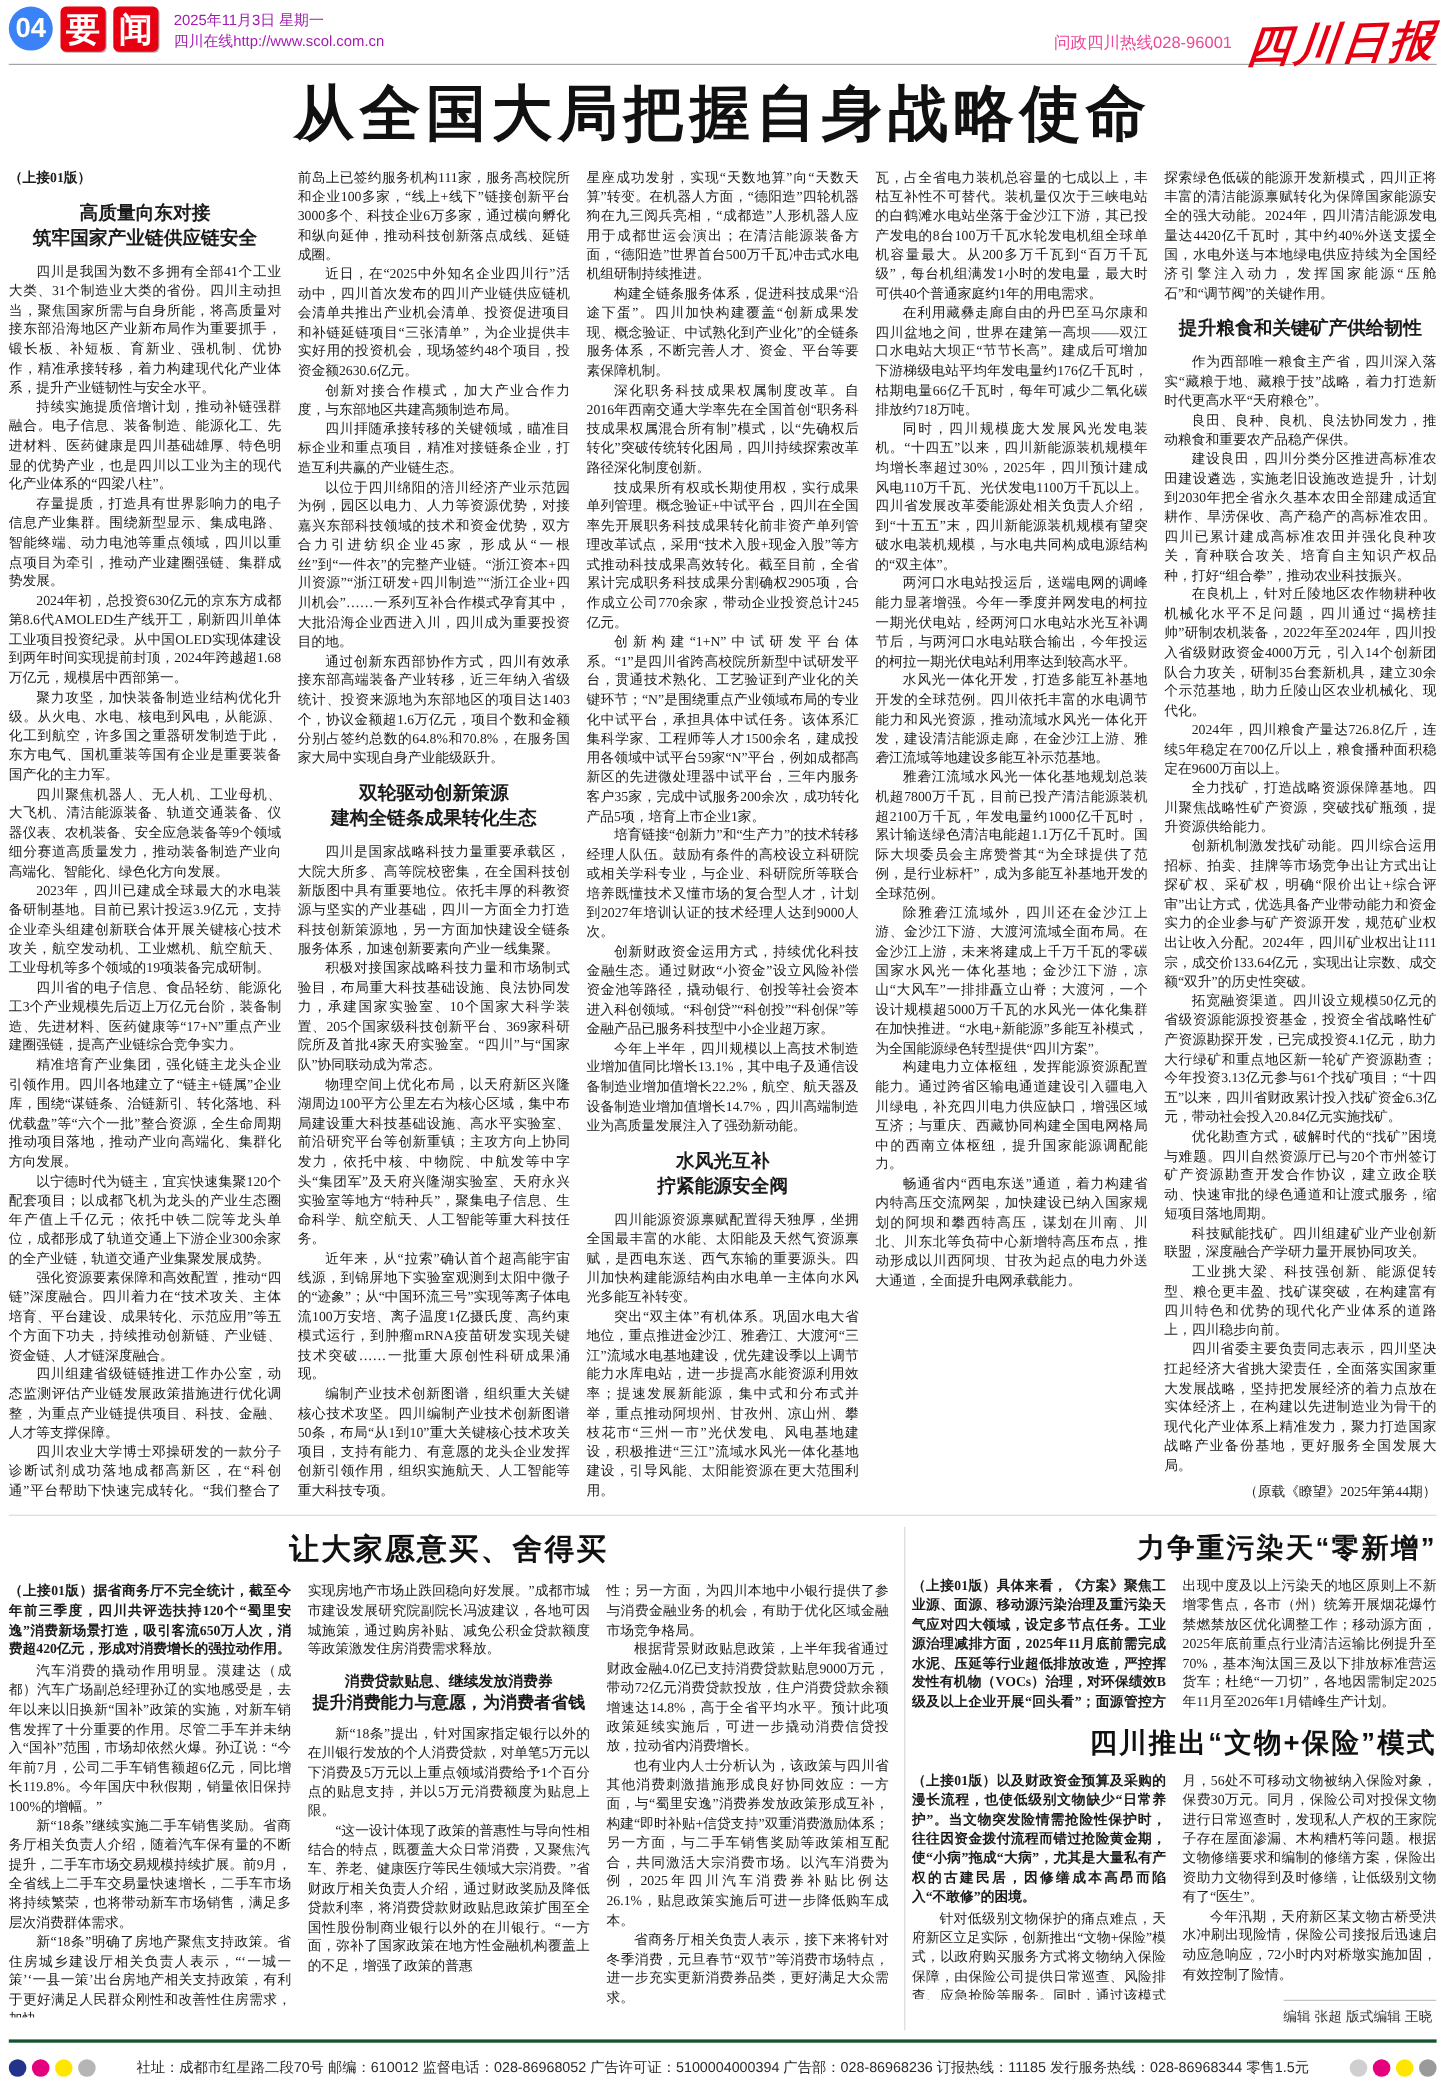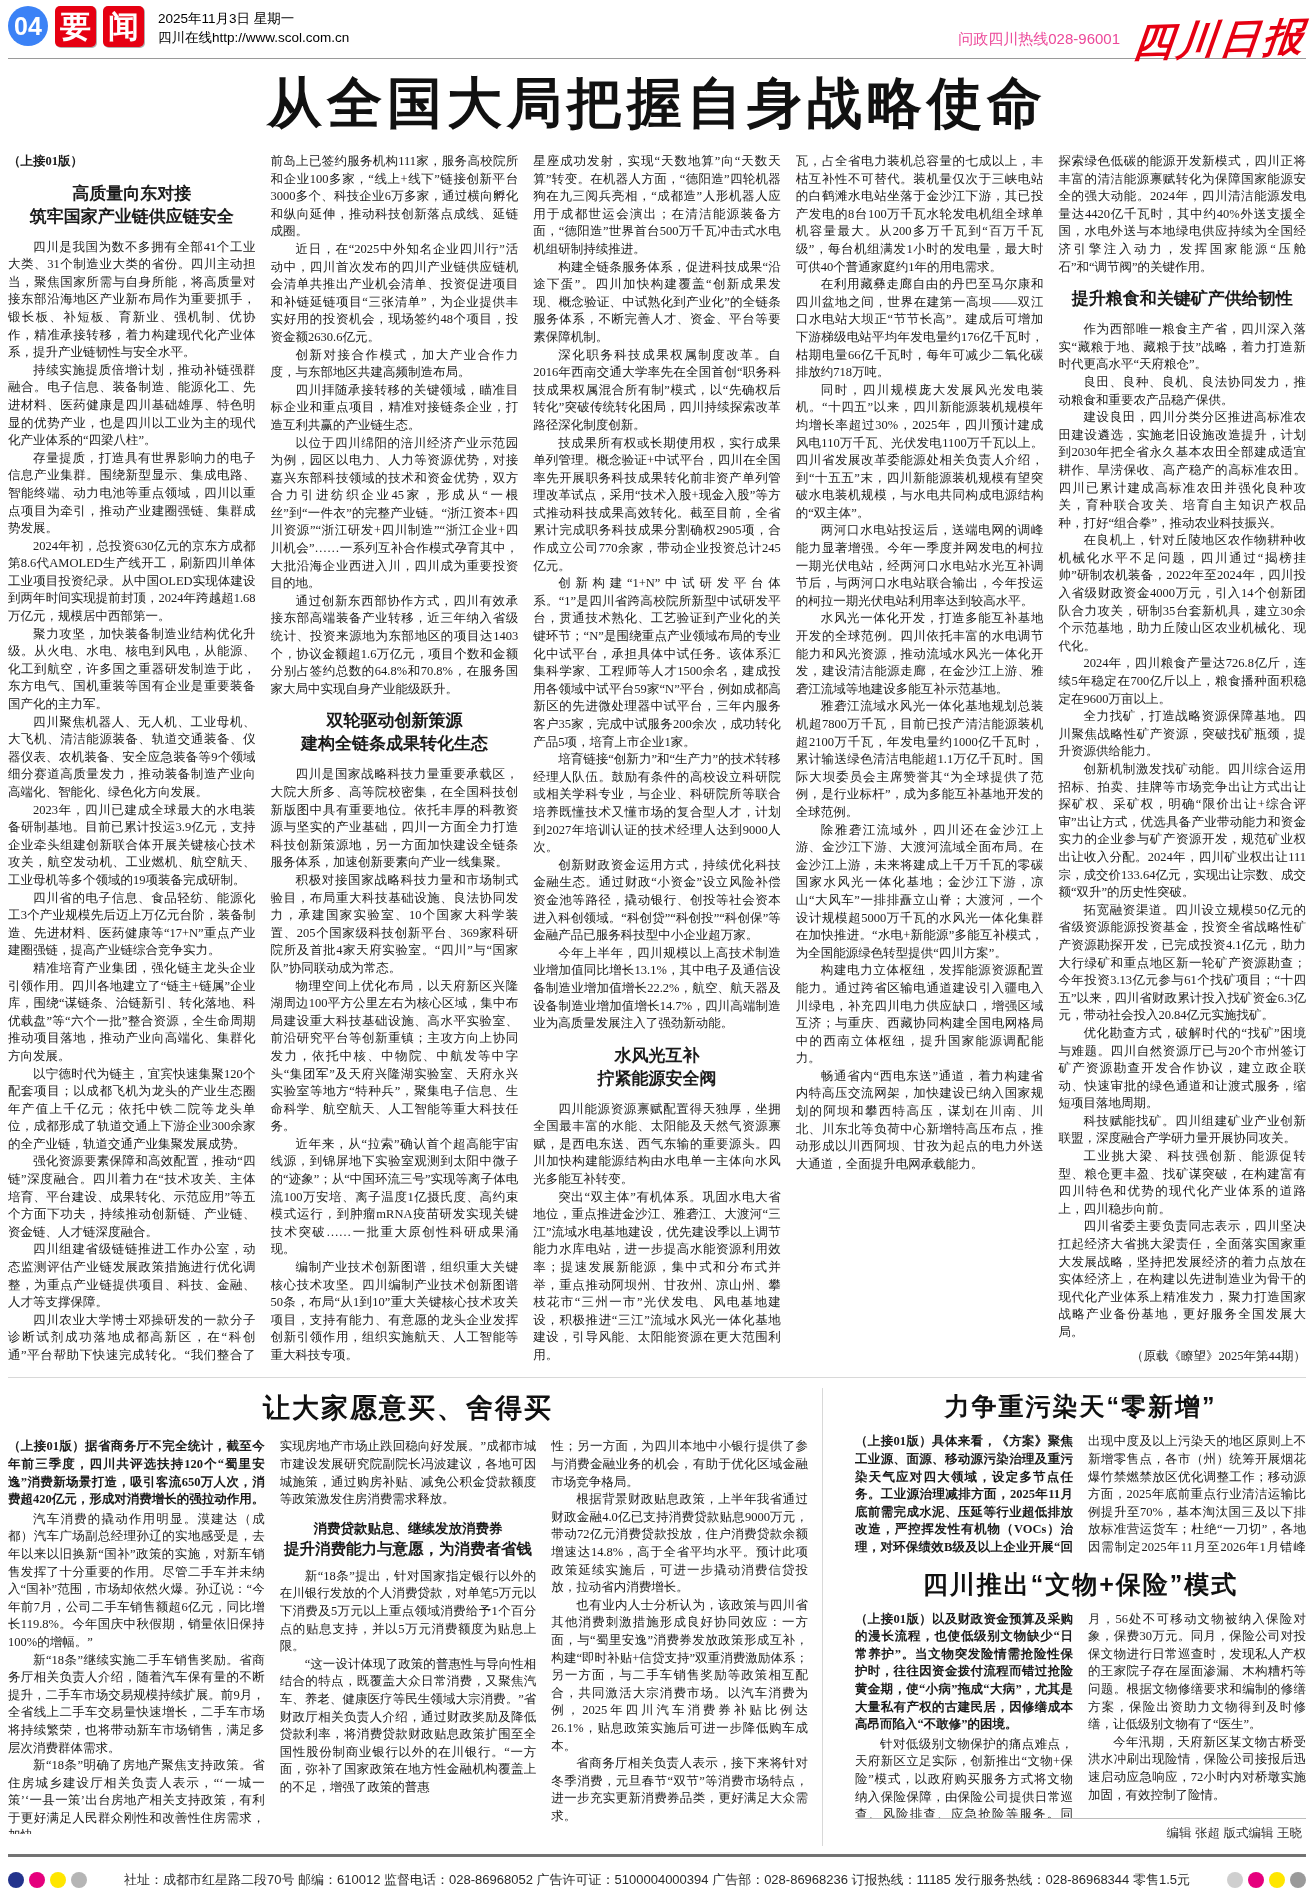--- a/index.html
+++ b/index.html
@@ -2,21 +2,21 @@
 <html><head>
 <meta charset="utf-8">
 <style>
   html,body{margin:0;padding:0;background:#fff;}
   body{width:1314px;height:1896px;position:relative;font-family:"Liberation Serif","DejaVu Serif",serif;color:#1b1b1b;overflow:hidden;}
   .page{padding:6px 8px 0 8px;box-sizing:border-box;display:flex;flex-direction:column;height:100%;}
   
   .hdr{display:flex;align-items:flex-start;height:50px;}
   .badge-circle{width:40px;height:40px;border-radius:50%;background:#3b82f6;color:#fff;font:bold 25px/40px "Liberation Sans",sans-serif;text-align:center;flex:0 0 auto;}
   .badge-sq{width:41px;height:41px;border-radius:5px;background:#e60012;color:#fff;font:bold 31px/41px "Liberation Sans",sans-serif;text-align:center;margin-left:7px;flex:0 0 auto;box-shadow:1px 1px 0 #b0b0b0;}
-  .hdr-dates{margin-left:14px;font-family:"Liberation Sans",sans-serif;font-size:13.5px;line-height:19px;color:#000000;padding-top:3px;}
+  .hdr-dates{margin-left:14px;font-family:"Liberation Sans",sans-serif;font-size:13.5px;line-height:19px;color:#a21caf;padding-top:3px;}
   .hdr-right{margin-left:auto;display:flex;align-items:center;padding-top:6px;}
   .hotline{font-family:"Liberation Sans",sans-serif;font-size:15px;color:#ec4899;margin-right:14px;}
   .masthead{color:#e60012;font-weight:900;font-size:40px;font-style:italic;letter-spacing:3px;transform:skewX(-8deg) rotate(-2deg);font-family:"Liberation Serif",serif;}
   .hdr-rule{border:none;border-top:1.5px solid #9a9a9a;margin:2px 0 0 0;}
   
   h1.main-title{margin:8px 0 12px 0;text-align:center;font-family:"Liberation Sans","DejaVu Sans",sans-serif;font-weight:900;font-size:55px;letter-spacing:5px;color:#111;}
   
   .cols{display:flex;gap:15px;overflow:hidden;}
   .cols-main{height:1238px;}
   .col{flex:1 1 0;overflow:hidden;font-size:12.5px;line-height:17.6px;text-align:justify;}
@@ -24,29 +24,29 @@
   .col .p{text-indent:2em;}
   .col .pc{text-indent:0;}
   .col .cont{font-weight:bold;text-indent:0;margin-bottom:2px;}
   .col .sub{font-family:"Liberation Sans",sans-serif;font-weight:bold;text-align:center;font-size:17px;line-height:23px;margin:11px 0;text-indent:0;}
   .col .kicker{font-family:"Liberation Sans",sans-serif;font-weight:bold;text-align:center;font-size:13.5px;line-height:19px;margin-top:10px;text-indent:0;}
   .col .sub2{font-family:"Liberation Sans",sans-serif;font-weight:bold;text-align:center;font-size:15.5px;line-height:21px;margin-bottom:9px;text-indent:0;}
   .col .credit{text-align:right;text-indent:0;margin-top:6px;}
   
   .bottom-band{display:flex;margin-top:14px;border-top:1px solid #d8d8d8;padding-top:10px;flex:1 1 auto;overflow:hidden;}
   .bl-article{width:800px;flex:0 0 auto;display:flex;flex-direction:column;}
-  .br-region{flex:1 1 auto;margin-left:14px;border-left:1px solid #d8d8d8;padding-left:32px;display:flex;flex-direction:column;overflow:hidden;}
+  .br-region{flex:1 1 auto;margin-left:14px;border-left:1px solid #d8d8d8;padding-left:6px;display:flex;flex-direction:column;overflow:hidden;align-items:flex-end;}
   h2.sec-title{margin:2px 0 12px 0;text-align:center;font-family:"Liberation Sans","DejaVu Sans",sans-serif;font-weight:900;font-size:27px;letter-spacing:2px;color:#111;}
   h2.sec-title-sm{font-size:25px;margin:14px 0 10px 0;}
   .cols-bl{height:396px;}
   .cols-br1{height:124px;}
   .cols-br2{height:214px;}
   .credits-line{margin-top:auto;border-top:1px solid #bdbdbd;padding:6px 4px 4px 0;text-align:right;font-family:"Liberation Sans",sans-serif;font-size:12.5px;color:#333;}
   
-  .footer{margin-top:8px;border-top:3px solid #737373;padding:7px 0 0 0;display:flex;align-items:center;height:32px;flex:0 0 auto;}
+  .footer{margin-top:8px;border-top:3px solid #14532d;padding:7px 0 0 0;display:flex;align-items:center;height:32px;flex:0 0 auto;}
   .dots{display:flex;gap:5px;align-items:center;flex:0 0 auto;}
   .dot{width:16px;height:16px;border-radius:50%;display:inline-block;}
   .footer-text{flex:1 1 auto;text-align:center;font-family:"Liberation Sans",sans-serif;font-size:13px;color:#2a2a2a;}
 </style>
 </head>
 <body>
 
 <div class="page">
 
   <div class="hdr">

